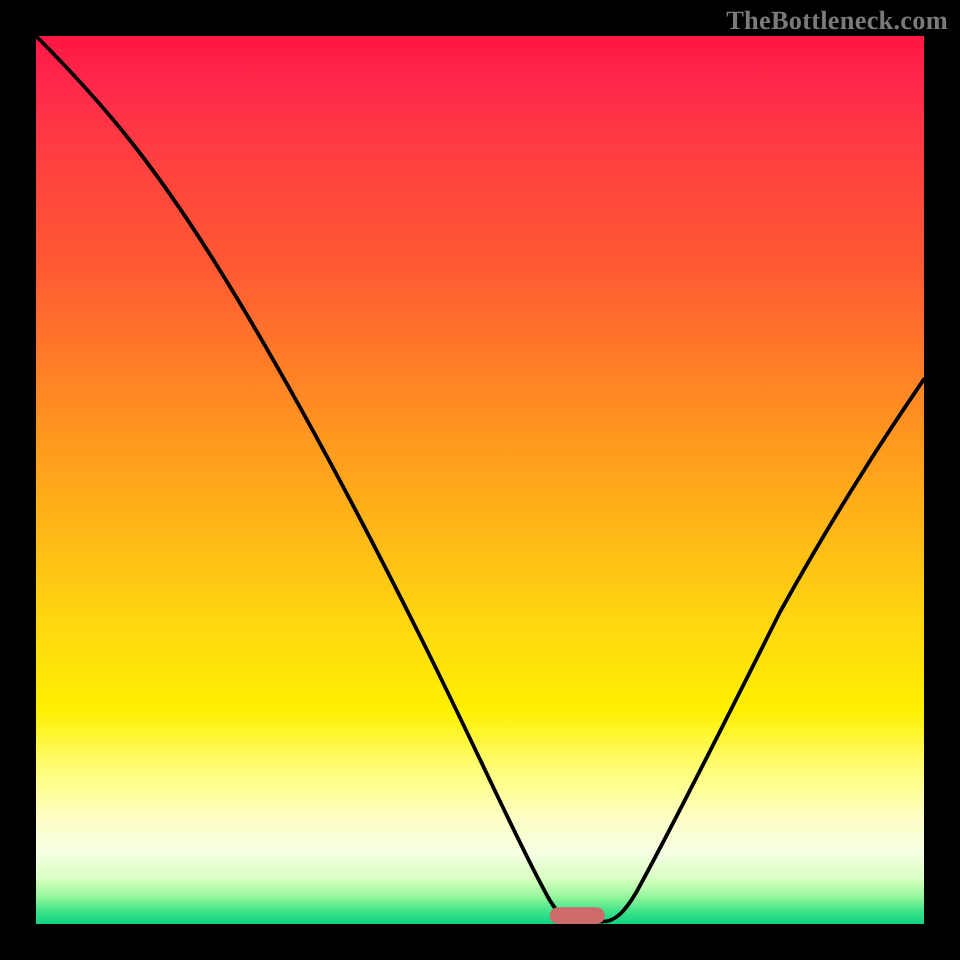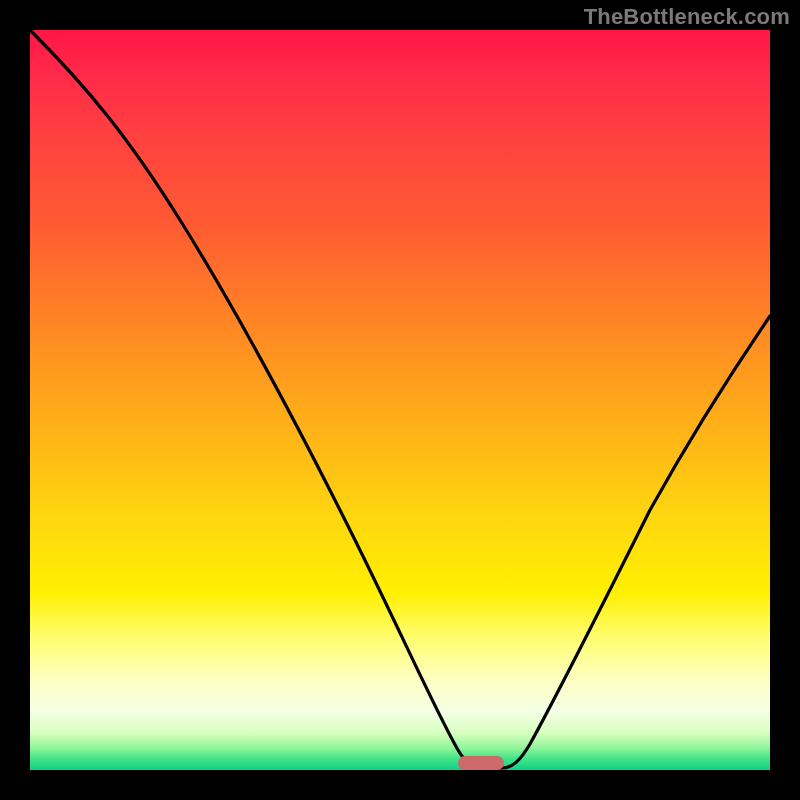--- a/index.html
+++ b/index.html
@@ -40,21 +40,21 @@
         #d7ffbf 95%,
         #92f59a 97%,
         #41e48a 98.5%,
         #10d084 100%
       );
   }
   .watermark {
     position: absolute;
     top: 4px;
     right: 10px;
-    font-family: Liberation Sans, sans-serif;
+    font-family: Liberation Serif, serif;
     font-size: 22px;
     font-weight: 600;
     color: #7a7a7a;
     letter-spacing: 0.2px;
     user-select: none;
   }
   svg.curve {
     position: absolute;
     left: 0;
     top: 0;

